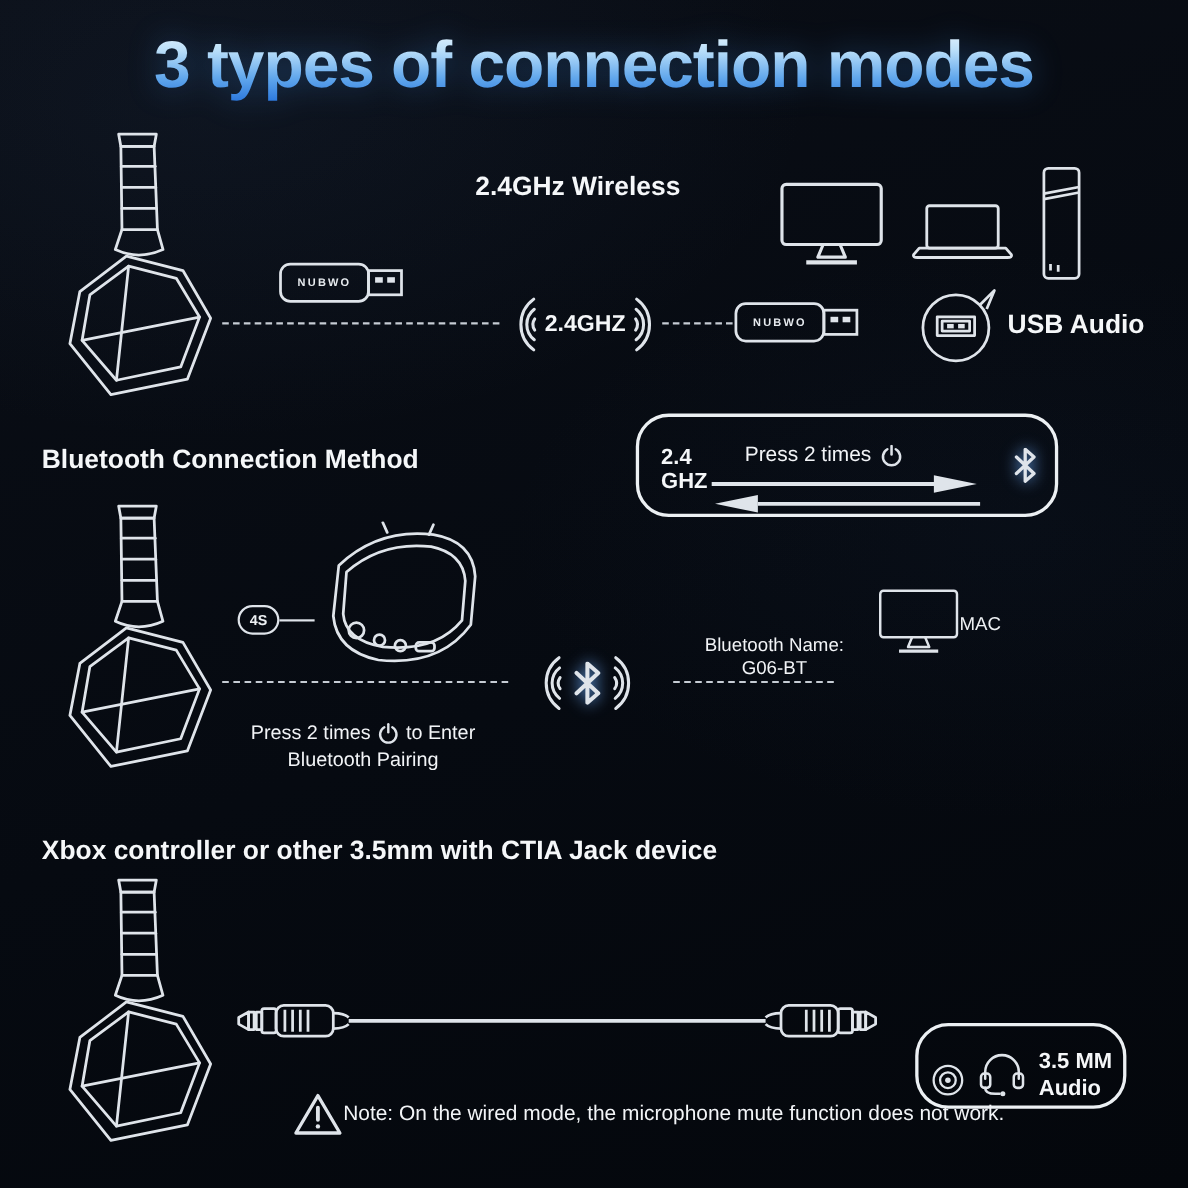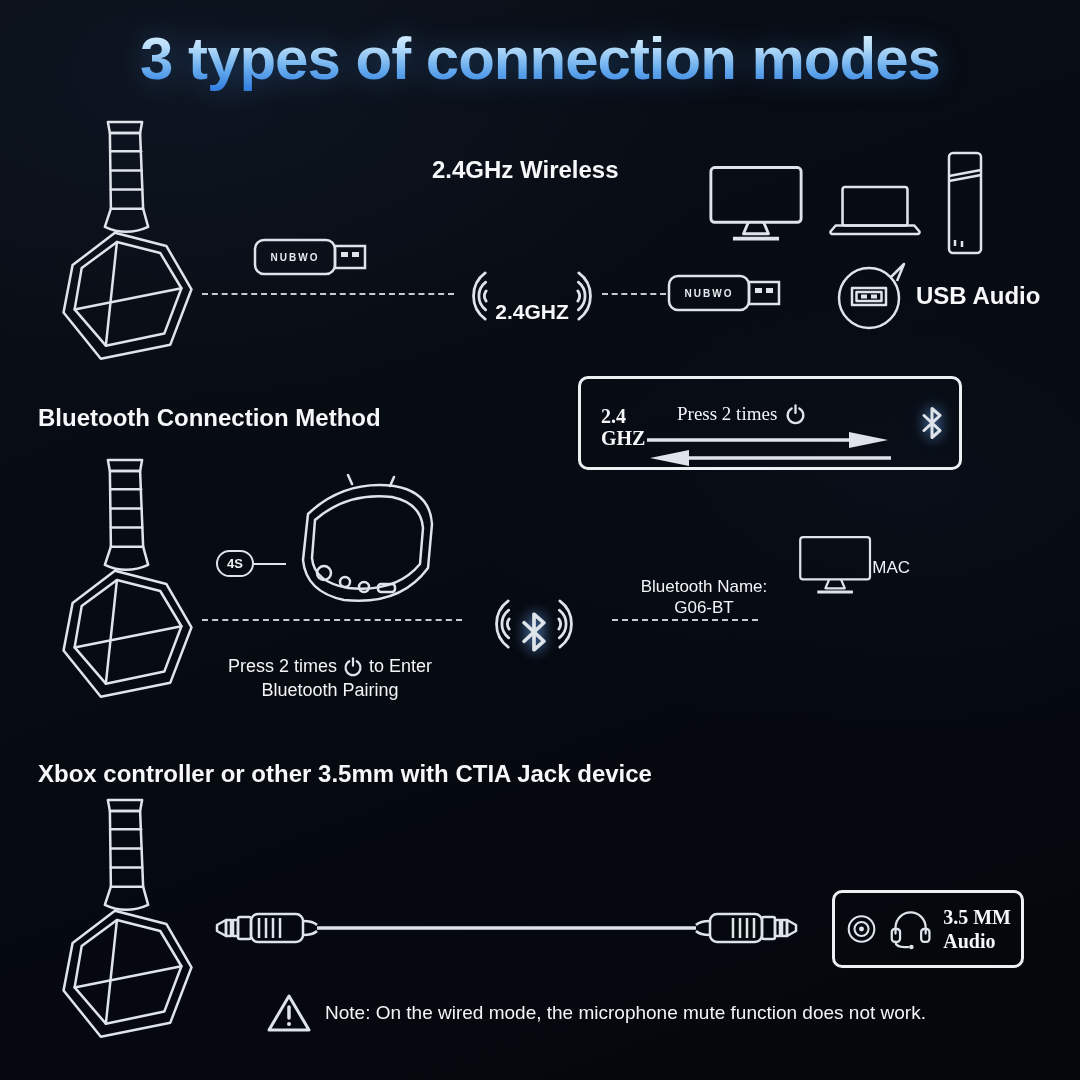--- a/index.html
+++ b/index.html
@@ -14,39 +14,39 @@
   svg{display:block;}
   .title{top:24px;left:0;width:100%;text-align:center;font-size:60px;font-weight:bold;letter-spacing:-1px;
     background:linear-gradient(180deg,#f0f9ff 0%,#b9def9 32%,#61a7ec 68%,#2a77dd 100%);
     -webkit-background-clip:text;background-clip:text;color:transparent;
     filter:drop-shadow(0 0 14px rgba(60,140,230,0.35));}
   .h2{font-size:24px;font-weight:bold;color:#f5f7f9;white-space:nowrap;}
   .dash{border-top:2px dashed #c6ccd4;height:0;}
   .dongle{width:122px;height:50px;}
   .dongle-label{position:absolute;left:3px;top:8px;width:80px;height:34px;display:flex;align-items:center;justify-content:center;
     font-size:10px;font-weight:bold;letter-spacing:2px;color:#e7ebef;}
-  .signal{display:flex;align-items:flex-end;justify-content:center;gap:7px;}
+  .signal{display:flex;align-items:center;justify-content:center;gap:7px;}
   .signal-text{font-size:21px;font-weight:bold;color:#f5f7f9;white-space:nowrap;}
   .flipx{transform:scaleX(-1);}
-  .rounded-box{border:3px solid #ecf0f3;border-radius:10px;box-sizing:border-box;font-family:Liberation Serif, serif;}
+  .rounded-box{border:3px solid #ecf0f3;border-radius:30px;box-sizing:border-box;}
   .freq{font-size:20px;font-weight:bold;line-height:22px;color:#f5f7f9;}
   .press-row{display:flex;align-items:center;gap:8px;font-size:19px;color:#f2f4f7;white-space:nowrap;}
   .badge{border:2px solid #dfe4ea;border-radius:14px;display:flex;align-items:center;justify-content:center;
     font-size:13px;font-weight:bold;color:#eef1f4;box-sizing:border-box;}
   .lead{border-top:2px solid #dfe4ea;height:0;}
   .press2{width:216px;text-align:center;font-size:18px;color:#f2f4f7;}
   .press2 .line1{display:flex;align-items:center;justify-content:center;gap:6px;white-space:nowrap;}
   .press2 .line2{margin-top:3px;}
   .btname{width:152px;text-align:center;font-size:17px;line-height:21px;color:#f2f4f7;}
   .device{display:flex;align-items:center;}
   .device-label{margin-top:3px;font-size:17px;color:#eef1f4;}
   .glow-bt{filter:drop-shadow(0 0 7px rgba(110,175,255,0.85));}
-  .audio-box{display:flex;align-items:center;justify-content:center;gap:10px;padding:16px 10px;}
+  .audio-box{display:flex;align-items:flex-end;justify-content:center;gap:10px;padding:4px 10px;margin-top:40px;}
   .audio-text{font-size:20px;font-weight:bold;line-height:24px;color:#f5f7f9;white-space:nowrap;}
-  .note-row{display:flex;align-items:center;gap:13px;text-align:center;}
+  .note-row{display:flex;align-items:center;text-align:center;}
   .note-text{font-size:19px;color:#f2f4f7;white-space:nowrap;}
 </style>
 </head>
 <body>
 
 <svg width="0" height="0" style="position:absolute">
   <defs>
     <symbol id="sym-headset" viewBox="0 0 150 270">
       <g fill="none" stroke="currentColor" stroke-width="2.5" stroke-linejoin="round" stroke-linecap="round">
         <path d="M57 4 H91 L89 15 H59 Z"></path>

